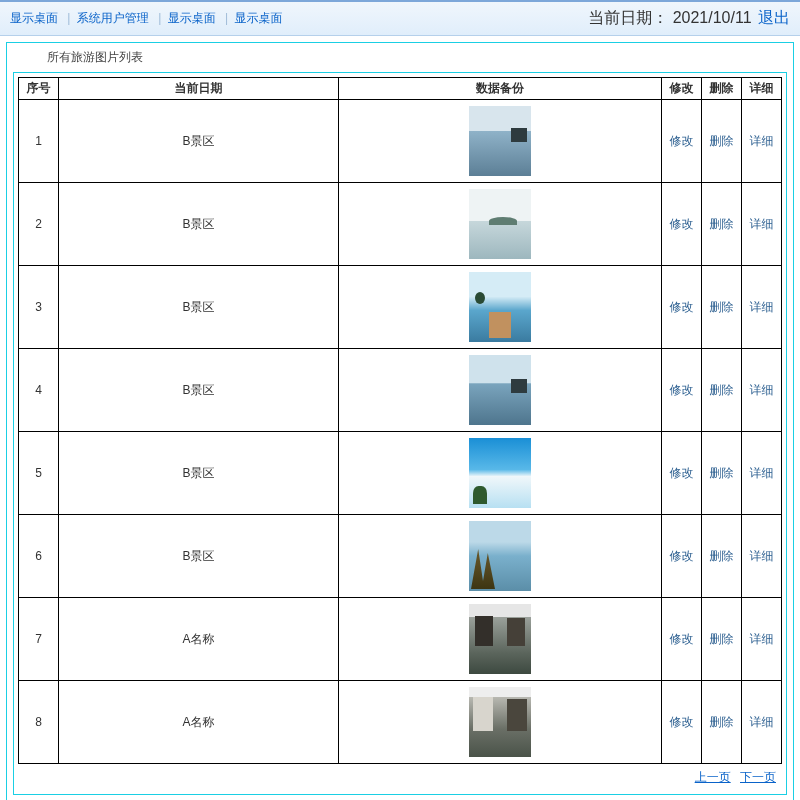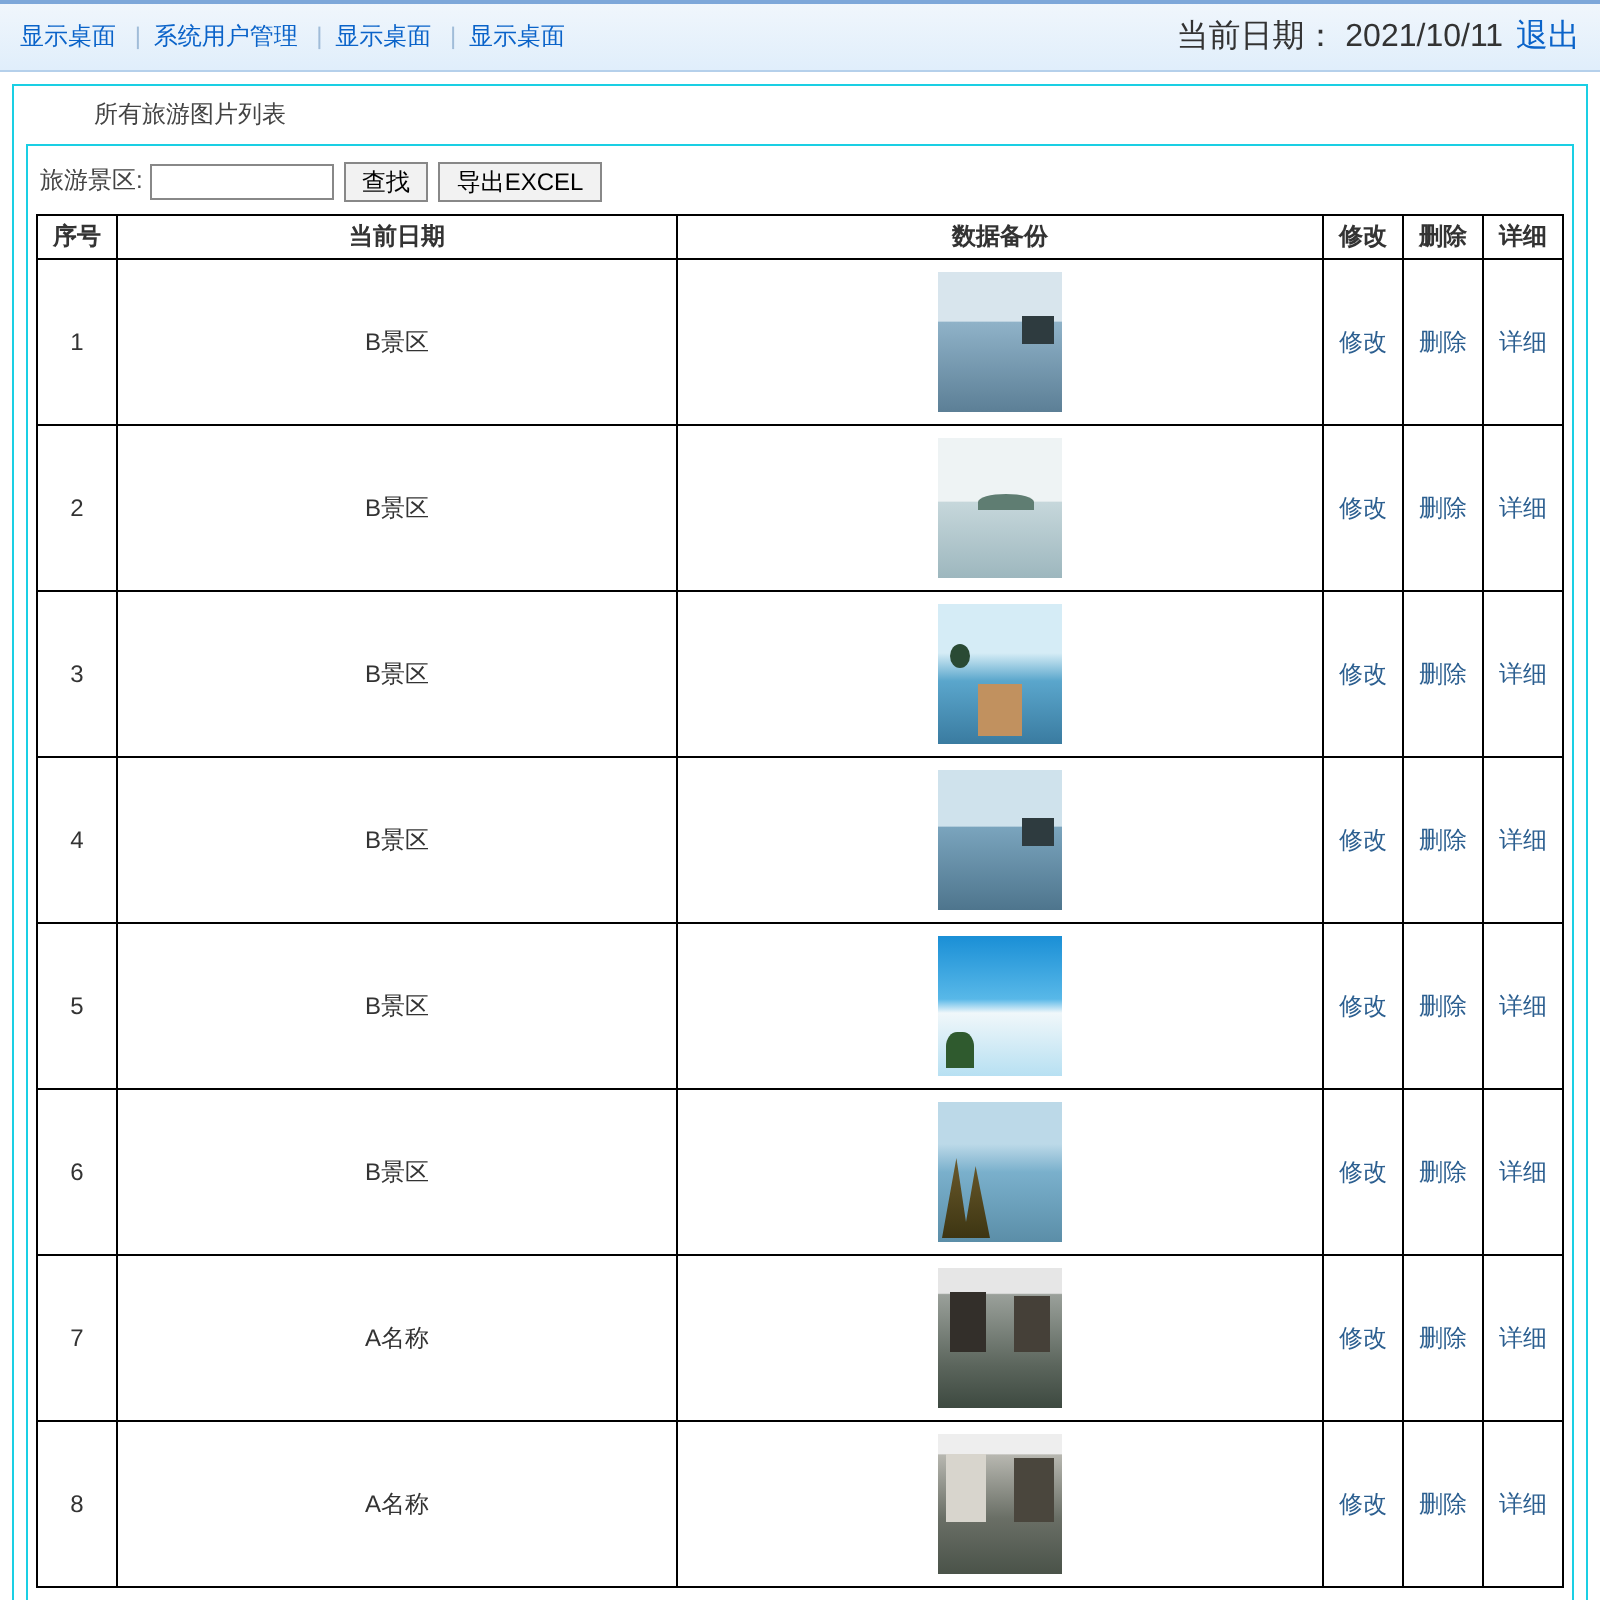--- a/index.html
+++ b/index.html
@@ -143,26 +143,20 @@
   <div class="topbar-right">
     <span>当前日期：</span>
     <span>2021/10/11</span>
     <a>退出</a>
   </div>
 </div>
 
 <div class="panel">
   <div class="panel-title">所有旅游图片列表</div>
   <div class="panel-body">
-    <div class="search-row">
-      <label>旅游景区:</label>
-      <input type="text" placeholder="" style="">
-      <button>查找</button>
-      <button>导出EXCEL</button>
-    </div>
 
     <table class="data">
       <thead>
         <tr>
           <th style="width:40px">序号</th>
           <th style="width:280px">当前日期</th>
           <th>数据备份</th>
           <th style="width:40px">修改</th>
           <th style="width:40px">删除</th>
           <th style="width:40px">详细</th>

